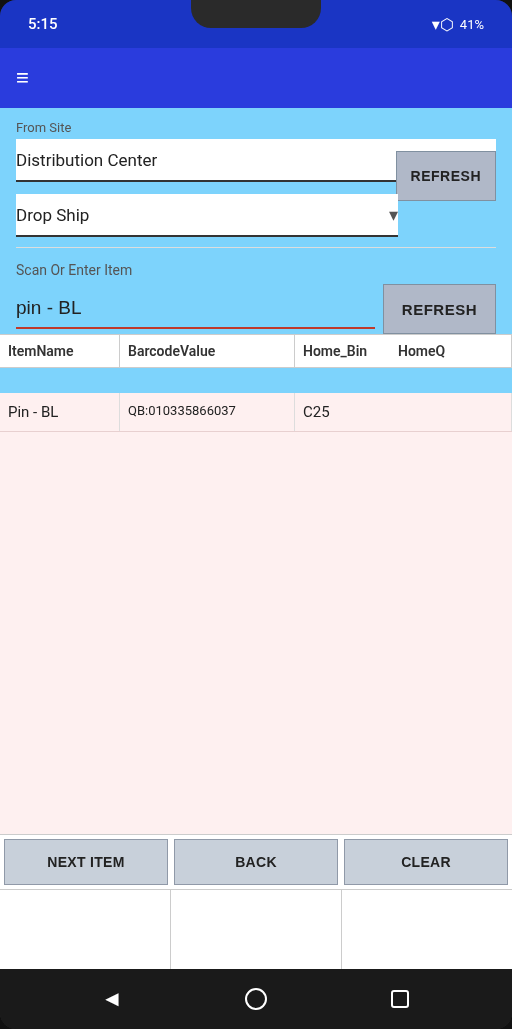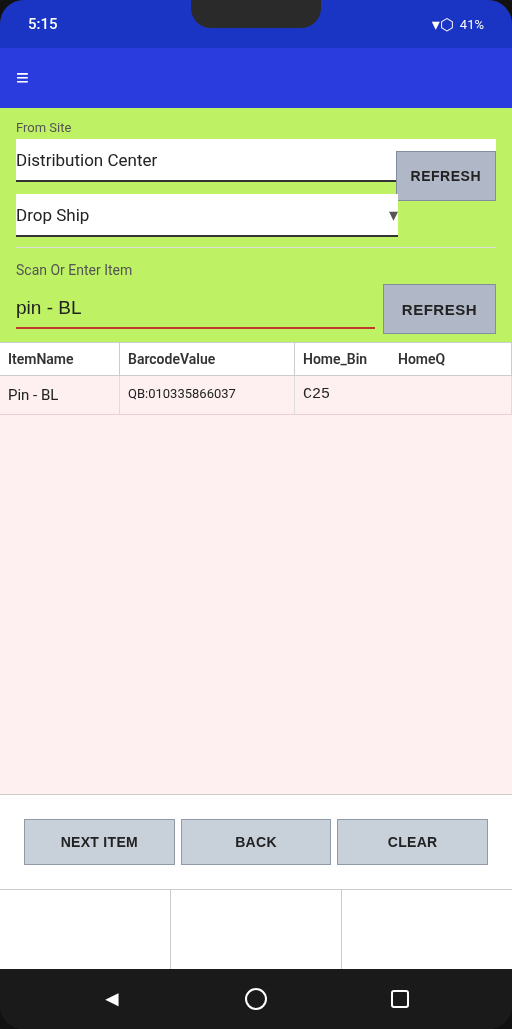--- a/index.html
+++ b/index.html
@@ -8,21 +8,21 @@
       display: flex;
       justify-content: center;
       align-items: center;
       min-height: 100vh;
       font-family: 'Roboto', Arial, sans-serif;
     }
     .phone-frame {
       width: 512px;
       height: 1029px;
       background: #2a2a2a;
-      border-radius: 24px;
+      border-radius: 16px;
       overflow: hidden;
       position: relative;
       box-shadow: 0 0 0 8px #111, 0 0 30px rgba(0,0,0,0.8);
       display: flex;
       flex-direction: column;
     }
     .status-bar {
       background: #1a35c4;
       height: 48px;
       display: flex;
@@ -57,21 +57,21 @@
       color: white;
       font-size: 22px;
       cursor: pointer;
     }
     .app-title {
       color: white;
       font-size: 22px;
       font-weight: 600;
     }
     .screen-content {
-      background: #bef264;
+      background: #7dd3fc;
       flex: 1;
       display: flex;
       flex-direction: column;
       overflow: hidden;
     }
     .form-section {
       padding: 12px 16px 0 16px;
       position: relative;
     }
     .field-label {
@@ -165,21 +165,21 @@
       height: 50px;
       display: flex;
       align-items: center;
       justify-content: center;
     }
     .table-container {
       flex: 1;
       display: flex;
       flex-direction: column;
       overflow: hidden;
-      margin-top: 8px;
+      gap: 25px;
     }
     .table-header {
       display: flex;
       background: white;
       border-top: 1px solid #ccc;
       border-bottom: 1px solid #ccc;
     }
     .th {
       font-size: 14px;
       font-weight: 600;
@@ -202,27 +202,27 @@
     }
     .td {
       font-size: 15px;
       color: #222;
       padding: 10px 8px;
       border-right: 1px solid #ddd;
       flex-shrink: 0;
     }
     .td-itemname { width: 120px; }
     .td-barcode { width: 175px; font-size: 13px; }
-    .td-homebin { width: 95px; border-right: none; font-family: Liberation Mono, monospace; }
+    .td-homebin { width: 95px; border-right: none; }
     .td-homeq { flex: 1; }
     .bottom-buttons {
       display: flex;
       border-top: 1px solid #ccc;
       background: white;
-      padding: 24px;
+      padding: 4px;
       gap: 6px;
       flex-shrink: 0;
       justify-content: space-between;
     }
     .action-btn {
       flex: 1;
       background: #c8d0da;
       border: 1px solid #9099a8;
       color: #222;
       font-size: 14px;

